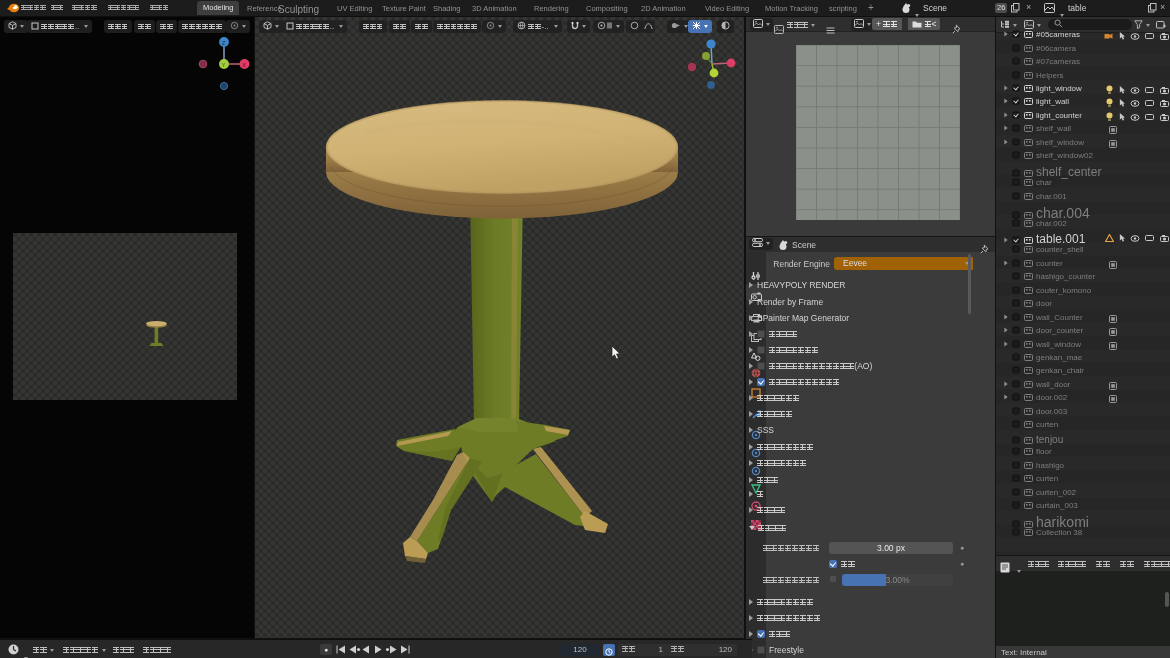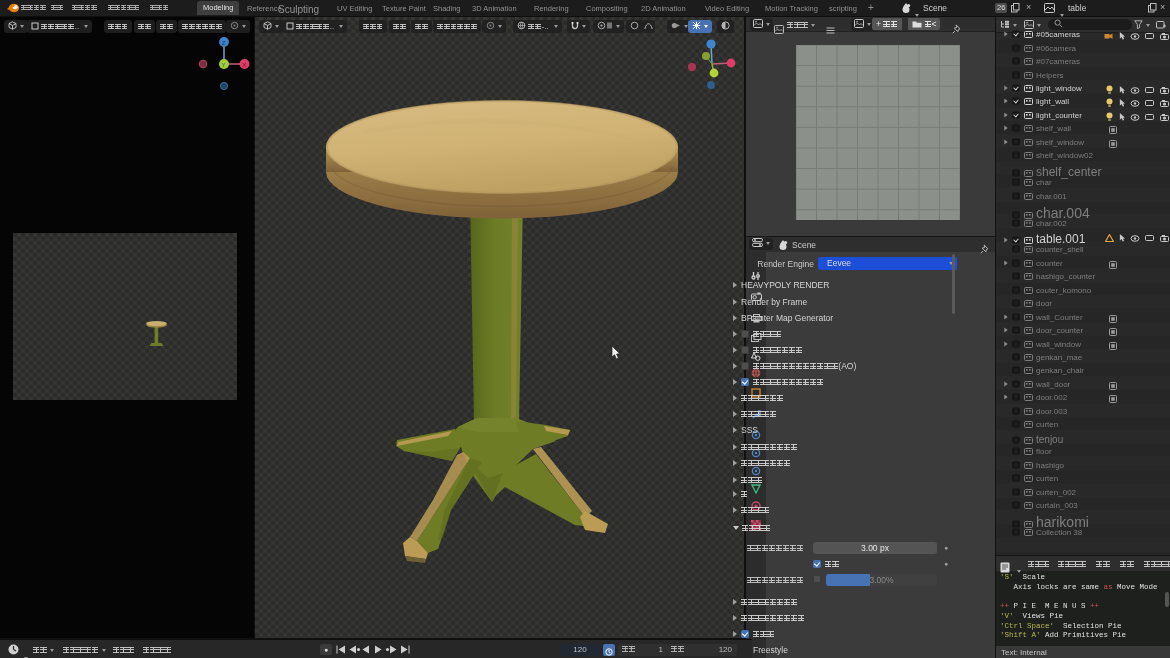--- a/index.html
+++ b/index.html
@@ -327,23 +327,23 @@
     </svg>
 <svg class="abs" style="left:5px;top:264px" width="10" height="10" viewBox="0 0 10 10">
       <circle cx="5" cy="5" r="4" fill="none" stroke="#c94a6d" stroke-width="1.4"></circle>
       <circle cx="5" cy="5" r="1.6" fill="#c94a6d"></circle>
     </svg>
 <svg class="abs" style="left:5px;top:283px" width="10" height="10" viewBox="0 0 10 10">
       <rect x="0" y="0" width="10" height="10" fill="#7e3040"></rect>
       <path d="M0 0h2.5v2.5h-2.5z M5 0h2.5v2.5h-2.5z M2.5 2.5h2.5v2.5h-2.5z M7.5 2.5h2.5v2.5h-2.5z M0 5h2.5v2.5h-2.5z M5 5h2.5v2.5h-2.5z M2.5 7.5h2.5v2.5h-2.5z M7.5 7.5h2.5v2.5h-2.5z" fill="#c94a6d"></path>
     </svg>
 </div>
-<div class="abs props" style="left:728px;top:236px;width:229px;height:422px;overflow:hidden;font-size:8.5px;color:#d6d6d6">
+<div class="abs props" style="left:744px;top:236px;width:229px;height:422px;overflow:hidden;font-size:8.5px;color:#d6d6d6">
 <span class="abs" style="right:143px;top:23px;color:#c9c9c9">Render Engine</span>
-<span class="abs" style="left:90px;top:21px;width:131px;height:13px;background:#1d4ed8;border-radius:3px;color:#ddd;line-height:13px;padding-left:9px">Eevee<span class="v" style="float:right;margin:5px 5px 0 0"></span></span>
+<span class="abs" style="left:90px;top:21px;width:131px;height:13px;background:#a16207;border-radius:3px;color:#ddd;line-height:13px;padding-left:9px">Eevee<span class="v" style="float:right;margin:5px 5px 0 0"></span></span>
 <div class="row" style="top:44px;left:5px"><span class="tri-r"></span>HEAVYPOLY RENDER</div>
 <div class="row" style="top:61px;left:5px"><span class="tri-r"></span>Render by Frame</div>
 <div class="row" style="top:77px;left:5px"><span class="tri-r"></span>BPainter Map Generator</div>
 <div class="row" style="top:93px;left:5px"><span class="tri-r"></span><span class="cb"></span><i class="j"></i><i class="j"></i><i class="j"></i><i class="j"></i></div>
 <div class="row" style="top:109px;left:5px"><span class="tri-r"></span><span class="cb"></span><i class="j"></i><i class="j"></i><i class="j"></i><i class="j"></i><i class="j"></i><i class="j"></i><i class="j"></i></div>
 <div class="row" style="top:125px;left:5px"><span class="tri-r"></span><span class="cb"></span><i class="j"></i><i class="j"></i><i class="j"></i><i class="j"></i><i class="j"></i><i class="j"></i><i class="j"></i><i class="j"></i><i class="j"></i><i class="j"></i><i class="j"></i><i class="j"></i>(AO)</div>
 <div class="row" style="top:141px;left:5px"><span class="tri-r"></span><span class="cb on"></span><i class="j"></i><i class="j"></i><i class="j"></i><i class="j"></i><i class="j"></i><i class="j"></i><i class="j"></i><i class="j"></i><i class="j"></i><i class="j"></i></div>
 <div class="row" style="top:157px;left:5px"><span class="tri-r"></span><i class="j"></i><i class="j"></i><i class="j"></i><i class="j"></i><i class="j"></i><i class="j"></i></div>
 <div class="row" style="top:173px;left:5px"><span class="tri-r"></span><i class="j"></i><i class="j"></i><i class="j"></i><i class="j"></i><i class="j"></i></div>
 <div class="row" style="top:189px;left:5px"><span class="tri-r"></span>SSS</div>
@@ -676,27 +676,20 @@
 <span class="abs" style="left:4px;top:2px"><svg width="10" height="11" viewBox="0 0 10 11" style="vertical-align:-1px">
         <rect x="0.5" y="0.5" width="9" height="10" rx="1" fill="#d8d8d8"></rect>
         <path d="M2 3 H8 M2 5 H8 M2 7 H6" stroke="#333" stroke-width="0.8"></path>
       </svg></span>
     <span class="abs" style="left:18px;top:4px"><span class="v"></span></span>
 <span class="abs" style="left:32px;top:3px;color:#ccc;font-size:8.5px"><i class="j"></i><i class="j"></i><i class="j"></i></span>
 <span class="abs" style="left:62px;top:3px;color:#ccc;font-size:8.5px"><i class="j"></i><i class="j"></i><i class="j"></i><i class="j"></i></span>
 <span class="abs" style="left:100px;top:3px;color:#ccc;font-size:8.5px"><i class="j"></i><i class="j"></i></span>
 <span class="abs" style="left:124px;top:3px;color:#ccc;font-size:8.5px"><i class="j"></i><i class="j"></i></span>
 <span class="abs" style="left:148px;top:3px;color:#ccc;font-size:8.5px"><i class="j"></i><i class="j"></i><i class="j"></i><i class="j"></i></span>
-<div class="abs" style="left:4px;top:17px;font-family:'Liberation Mono',monospace;font-size:7.5px;line-height:9.7px;color:#e0e0e0;white-space:pre"><span style="color:#b8b84e">'S'</span>  Scale
-   Axis locks are same <span style="color:#c75454">as</span> Move Mode
-
-<span style="color:#c75454">++</span> P I E  M E N U S <span style="color:#c75454">++</span>
-<span style="color:#b8b84e">'V'</span>  Views Pie
-<span style="color:#b8b84e">'Ctrl Space'</span>  Selection Pie
-<span style="color:#b8b84e">'Shift A'</span> Add Primitives Pie</div>
 <div class="abs" style="right:2px;top:36px;width:4px;height:15px;background:#555;border-radius:2px"></div>
 <div class="abs" style="left:0;bottom:0;width:100%;height:13px;background:#383838;color:#c9c9c9;font-size:8px;line-height:13px;padding-left:5px">Text: Internal</div>
 </div>
 <div class="abs" style="left:0;top:639px;width:752px;height:19px;background:#272727;border-top:1px solid #101010">
 <svg class="abs" style="left:8px;top:4px" width="11" height="11" viewBox="0 0 11 11">
       <circle cx="5.5" cy="5.5" r="5" fill="#d0d0d0"></circle>
       <path d="M5.5 5.5 L5.5 2 M5.5 5.5 L8 7" stroke="#272727" stroke-width="1.2"></path>
     </svg>
 <span class="abs" style="left:21px;top:7px"><span class="v"></span></span>
 <span class="abs" style="left:33px;top:4.5px;color:#ccc;font-size:8.5px"><i class="j"></i><i class="j"></i><span class="v"></span></span>

